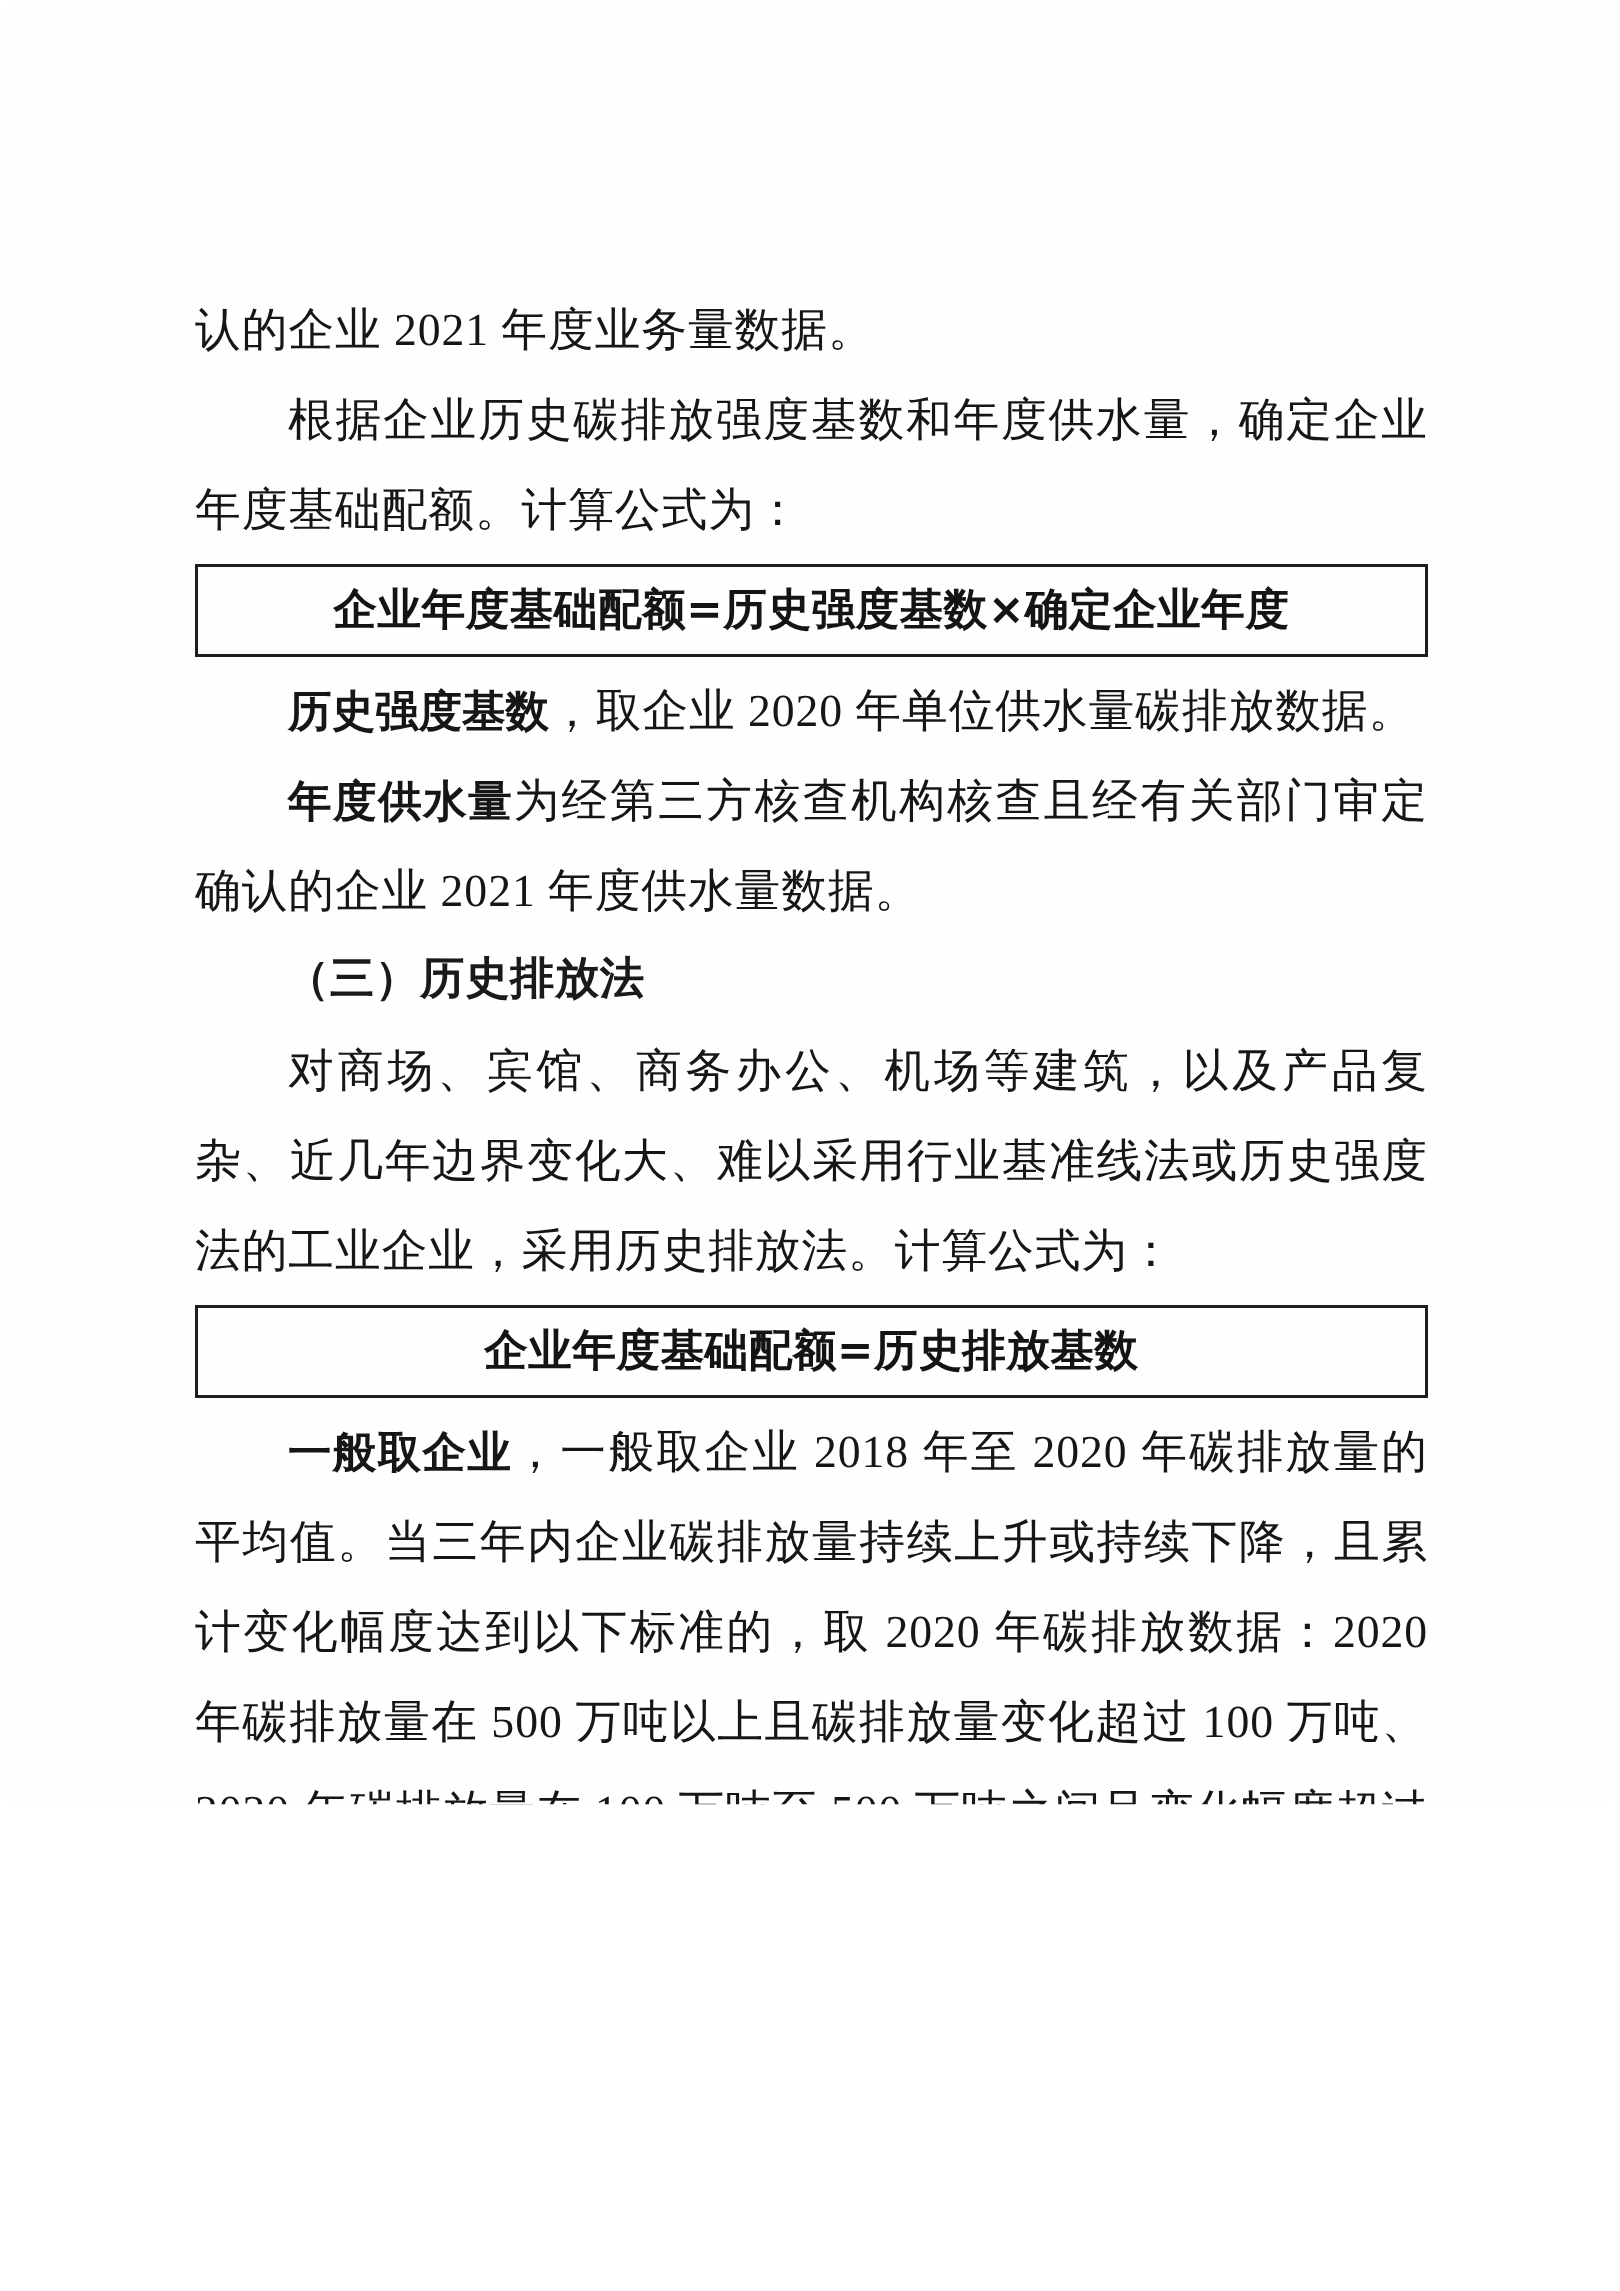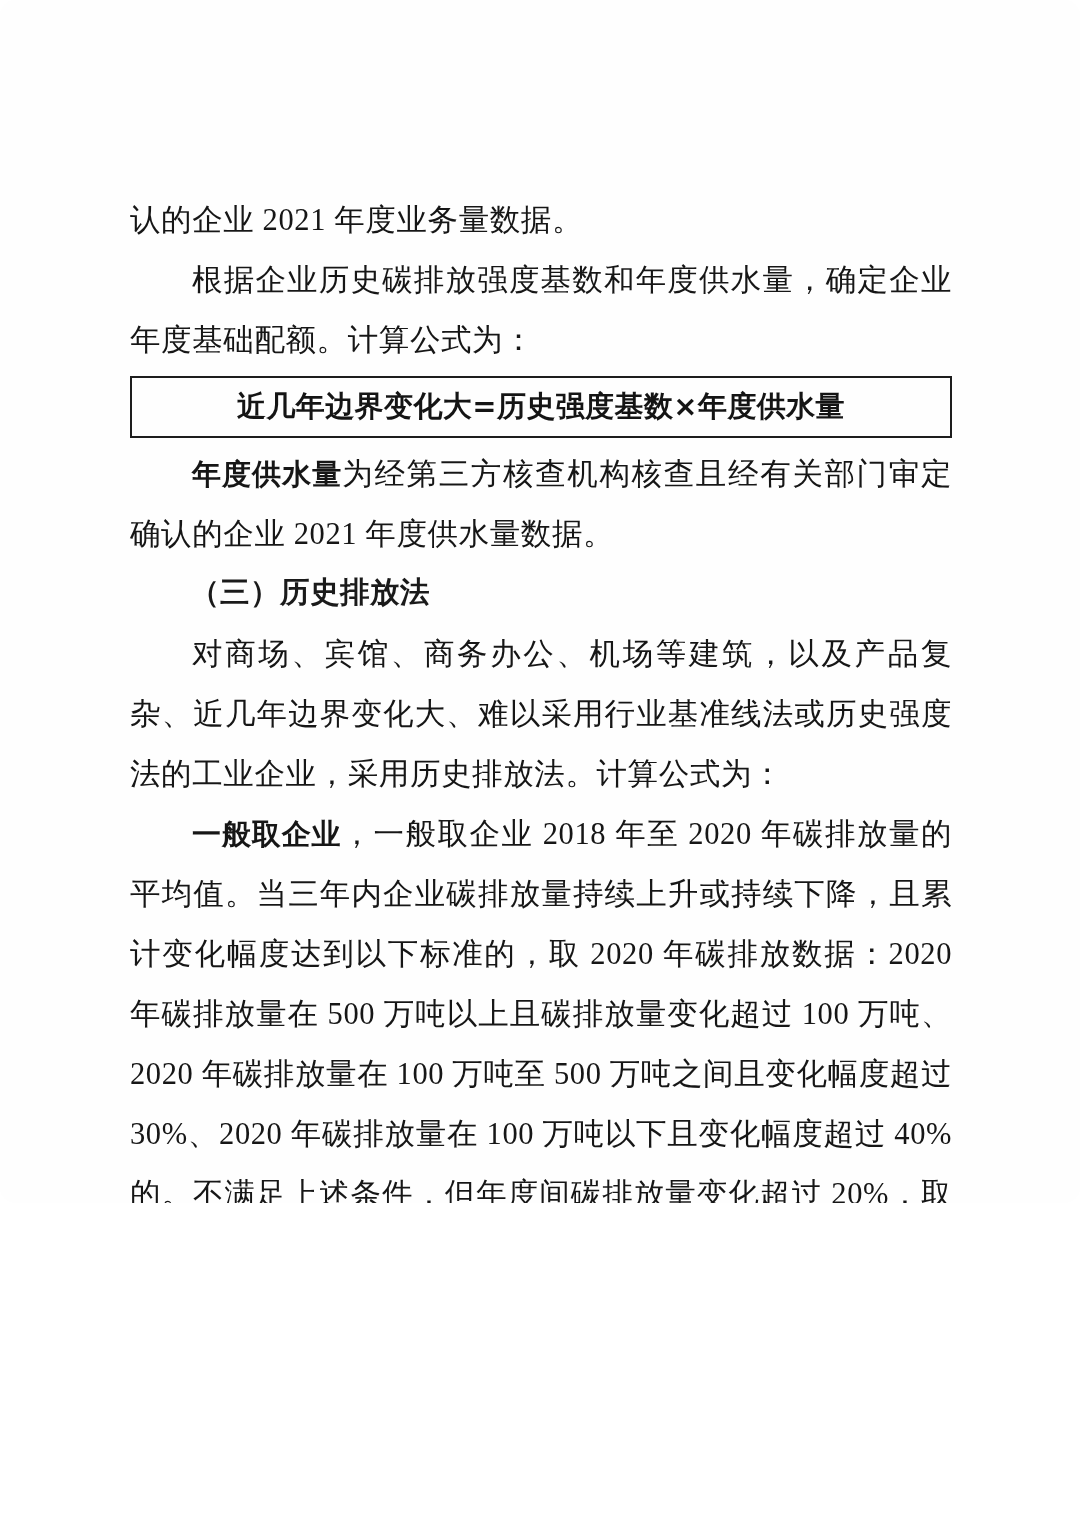--- a/index.html
+++ b/index.html
@@ -126,30 +126,34 @@
 <div class="page">
 
   <div class="content">
 
     <p class="para">认的企业 2021 年度业务量数据。</p>
 
 
     <p class="para indent"><span>根据企业历史碳排放强度基数和年度供水量，确定企业年度</span><span>基础配额。计算公式为：</span></p>
 
     <div class="formula-box">
-      <span class="formula-text">近几年边界变化大=历史强度基数×年度供水量</span>
+      <span class="formula-text">企业年度基础配额=历史强度基数×确定企业年度</span>
     </div>
 
+    <p class="para indent"><span class="bold">历史强度基数</span><span>，取企业 2020 年单位供水量碳排放数据。</span></p>
 
     <p class="para indent"><span class="bold">年度供水量</span><span>为经第三方核查机构核查且经有关部门审定确认的企业 2021 年度供水量数据。</span></p>
 
     <p class="heading-bold">（三）历史排放法</p>
 
     <p class="para indent">对商场、宾馆、商务办公、机场等建筑，以及产品复杂、近几年边界变化大、难以采用行业基准线法或历史强度法的工业企业，采用历史排放法。计算公式为：</p>
 
+    <div class="formula-box">
+      <span class="formula-text">企业年度基础配额=历史排放基数</span>
+    </div>
 
     <p class="para indent"><span class="bold">一般取企业</span><span>，一般取企业 2018 年至 2020 年碳排放量的平均值。当三年内企业碳排放量持续上升或持续下降，且累计变化幅度达到以下标准的，取 2020 年碳排放数据：2020 年碳排放量在 500 万吨以上且碳排放量变化超过 100 万吨、2020 年碳排放量在 100 万吨至 500 万吨之间且变化幅度超过 30%、2020 年碳排放量在 100 万吨以下且变化幅度超过 40%的。不满足上述条件，但年度间碳排放量变化超过 20%，取其变化后各年度碳排放</span></p>
 
   </div>
 
   <div class="page-number">— 16 —</div>
 
   <div class="watermark">
     <svg class="wm-icon" viewBox="0 0 40 40">
       <circle cx="20" cy="20" r="17" fill="#2a8f30"></circle>

